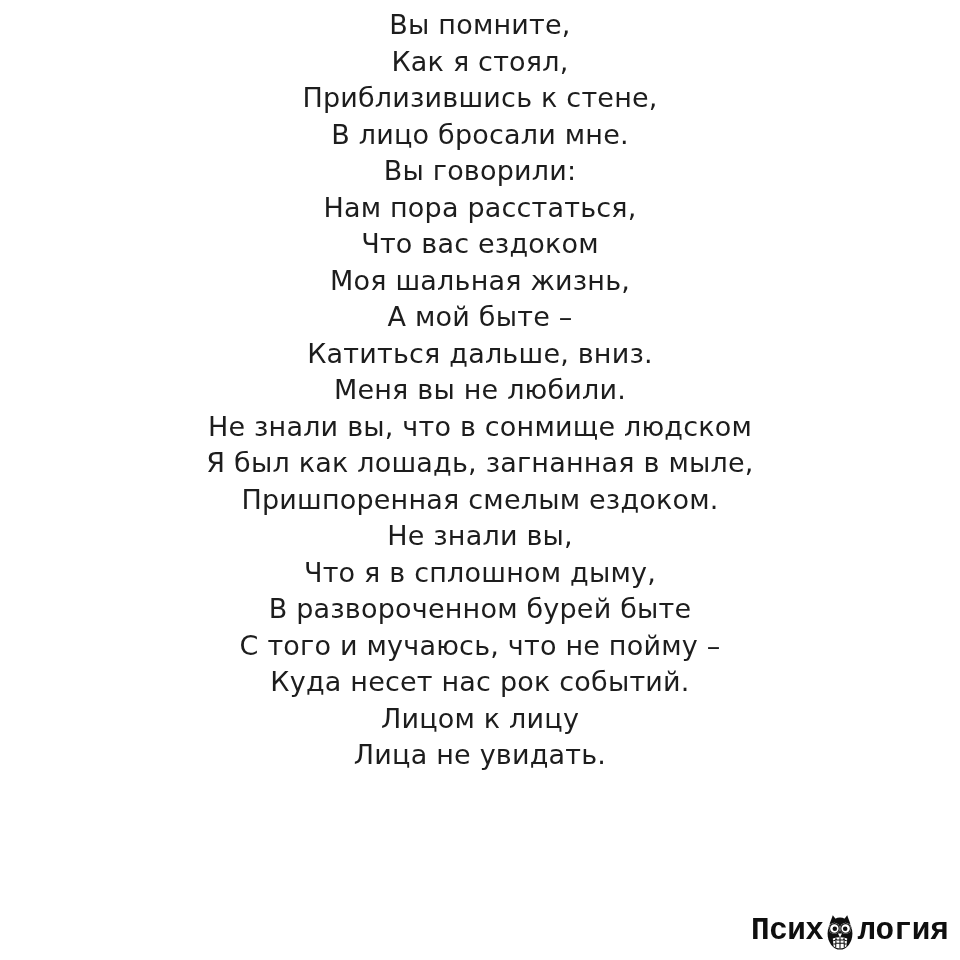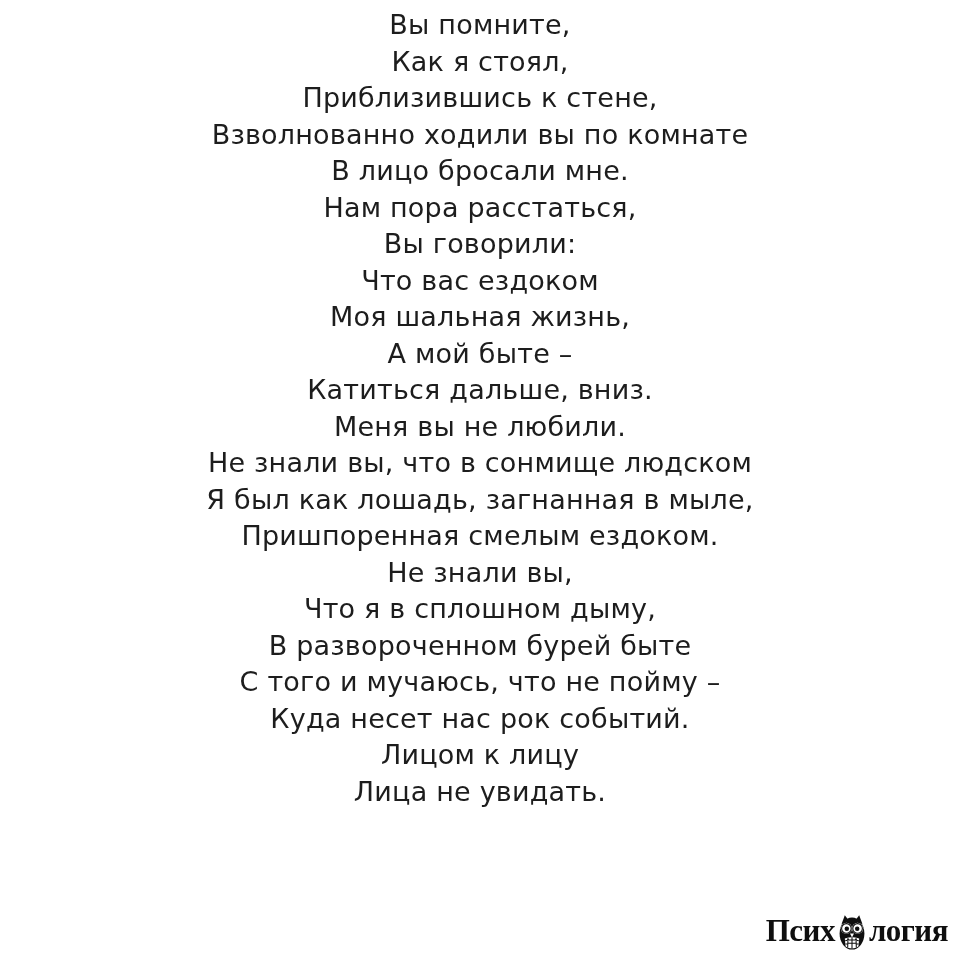--- a/index.html
+++ b/index.html
@@ -30,21 +30,21 @@
   .poem-line {
     white-space: nowrap;
   }
   .watermark {
     position: absolute;
     right: 12px;
     bottom: 10px;
     display: flex;
     align-items: center;
     color: #0f0f0f;
-    font-family: Liberation Serif, serif;
+    font-family: Liberation Mono, monospace;
     font-weight: 700;
     font-size: 31px;
     line-height: 1;
     letter-spacing: -0.5px;
     user-select: none;
   }
   .owl {
     display: inline-block;
     width: 32px;
     height: 40px;
@@ -53,24 +53,23 @@
     top: 2px;
   }
 </style>
 </head>
 <body>
 
 <div class="poem">
     <div class="poem-line">Вы помните,</div>
     <div class="poem-line">Как я стоял,</div>
     <div class="poem-line">Приблизившись к стене,</div>
-    <div class="poem-line">Взволнованно ходили вы по комнате</div>
     <div class="poem-line">В лицо бросали мне.</div>
+    <div class="poem-line">Вы говорили:</div>
     <div class="poem-line">Нам пора расстаться,</div>
-    <div class="poem-line">Вы говорили:</div>
     <div class="poem-line">Что вас ездоком</div>
     <div class="poem-line">Моя шальная жизнь,</div>
     <div class="poem-line">А мой быте –</div>
     <div class="poem-line">Катиться дальше, вниз.</div>
     <div class="poem-line">Меня вы не любили.</div>
     <div class="poem-line">Не знали вы, что в сонмище людском</div>
     <div class="poem-line">Я был как лошадь, загнанная в мыле,</div>
     <div class="poem-line">Пришпоренная смелым ездоком.</div>
     <div class="poem-line">Не знали вы,</div>
     <div class="poem-line">Что я в сплошном дыму,</div>

